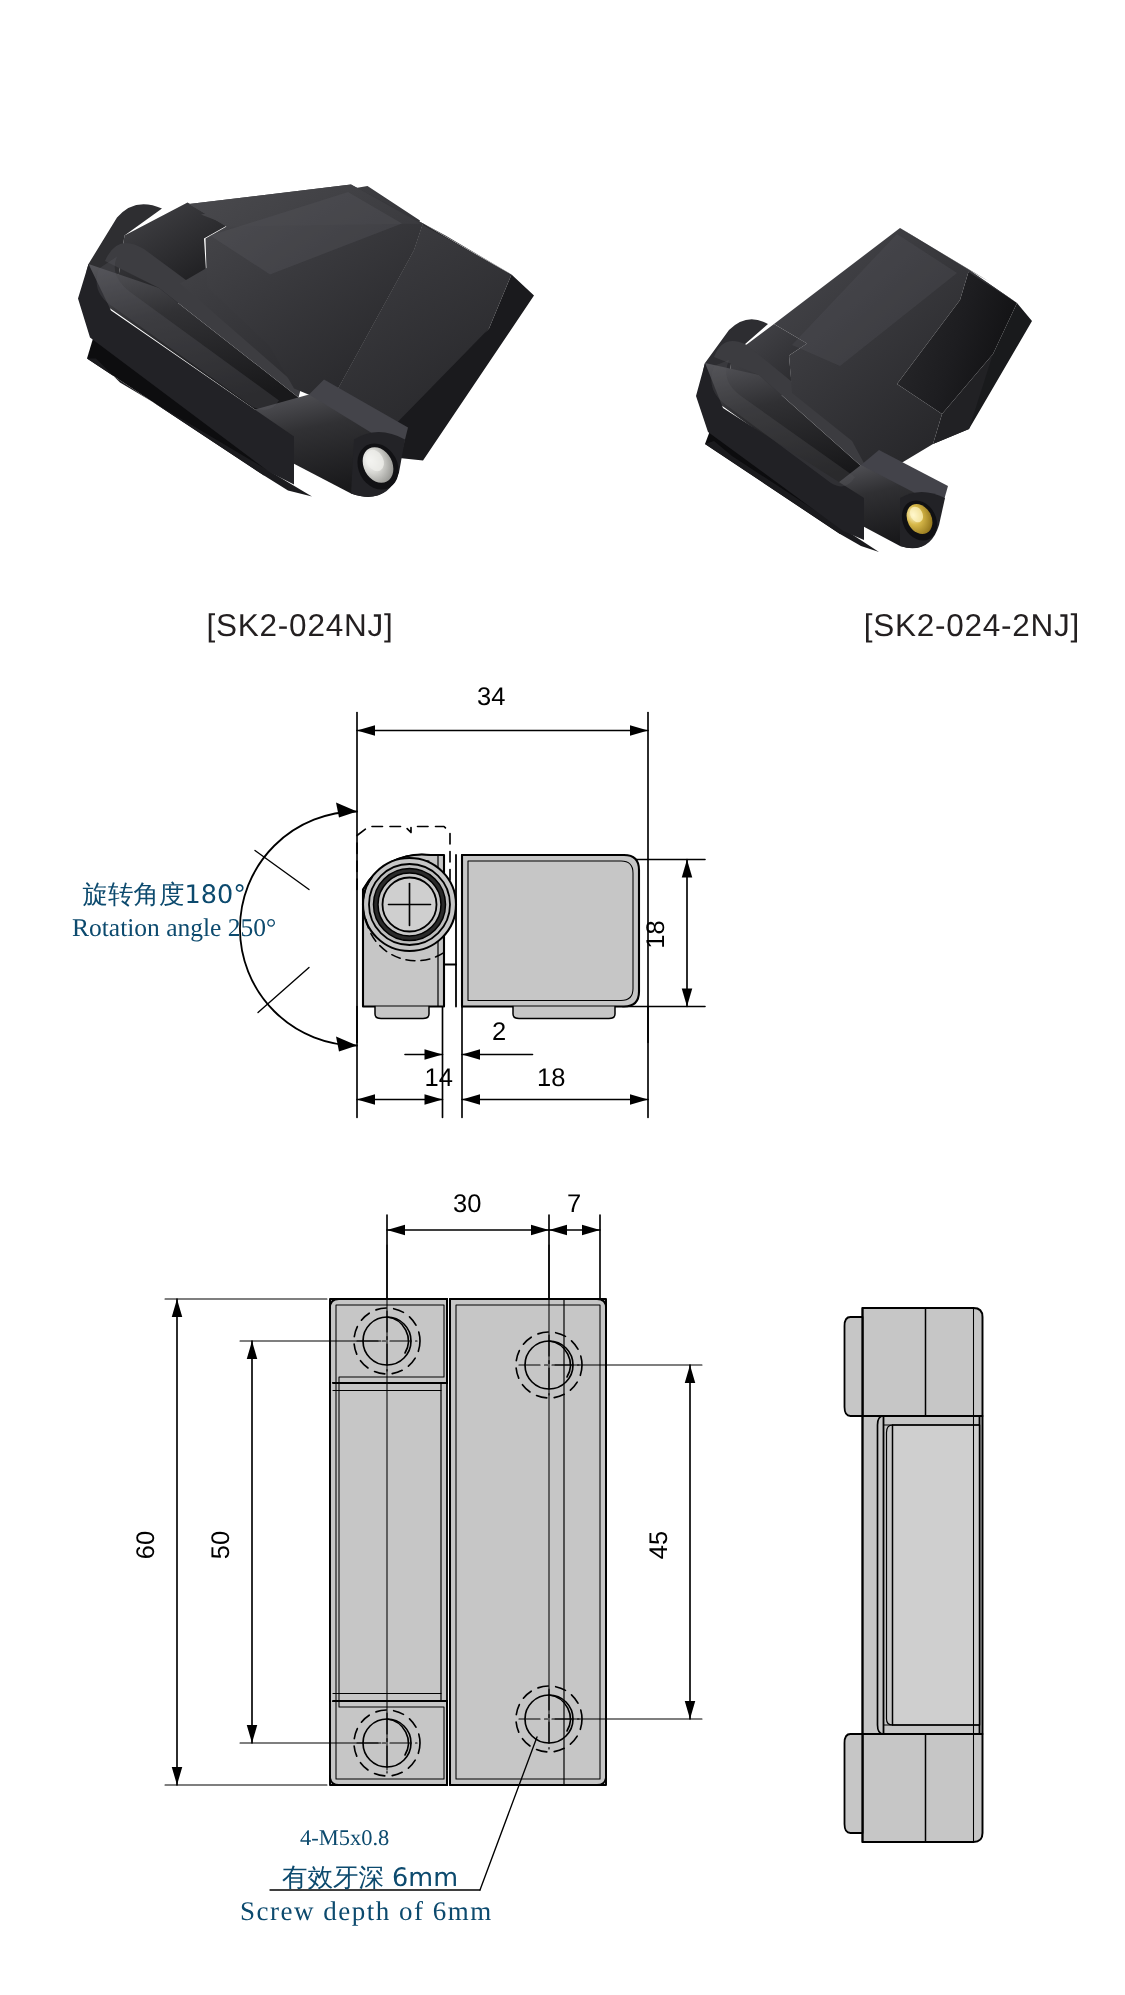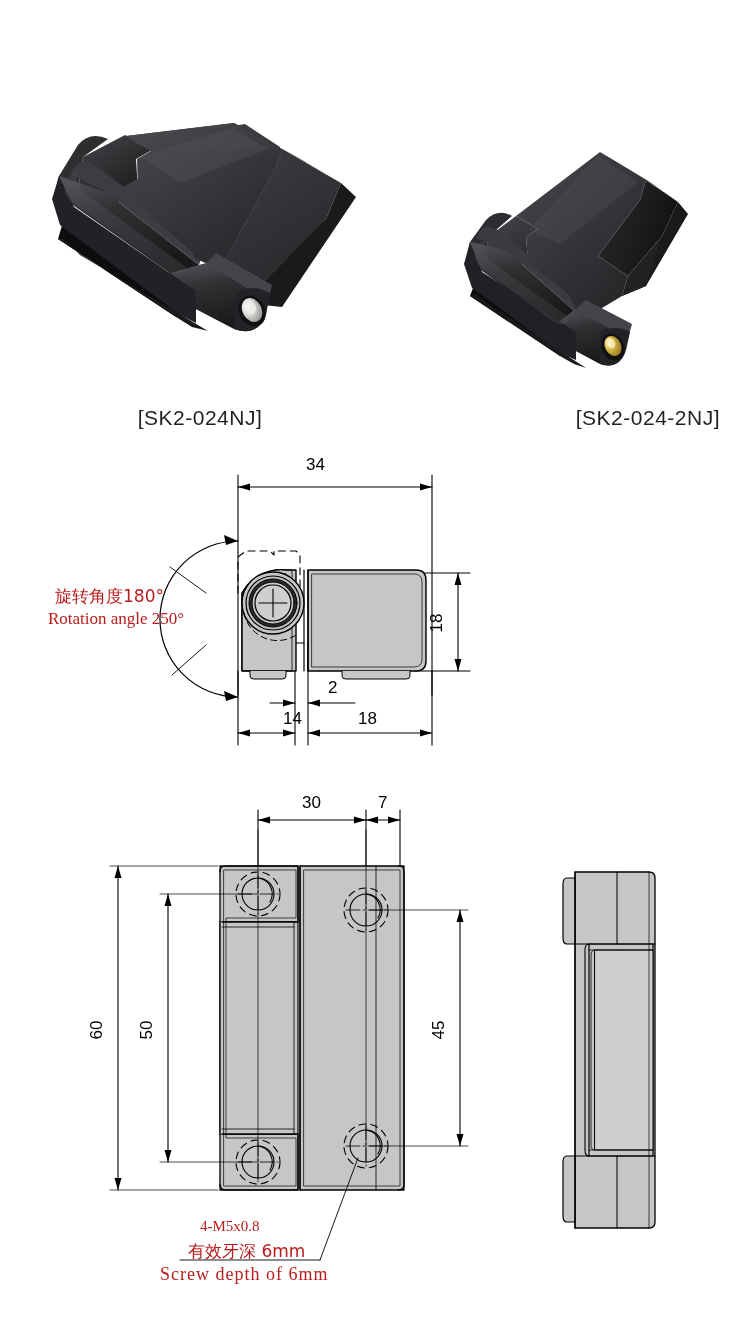--- a/index.html
+++ b/index.html
@@ -37,21 +37,21 @@
     color: #000;
     white-space: nowrap;
   }
   .dim-text.rot {
     transform-origin: 50% 50%;
     transform: rotate(-90deg);
   }
   .anno {
     position: absolute;
     white-space: nowrap;
-    color: #b91c1c;
+    color: #0c4a6e;
   }
   .anno.cn  { font-family: "DejaVu Sans", sans-serif; font-size: 17px; }
   .anno.en  { font-family: "Liberation Serif", serif; font-size: 17px; }
   .anno.num { font-family: Liberation Serif, serif; font-size: 15px; }
   .anno.en-sp { font-family: "Liberation Serif", serif; font-size: 18px; letter-spacing: 1px; }
 </style>
 </head>
 <body>
 
 <div class="sheet">
@@ -258,21 +258,21 @@
           <path d="M134,168 A 34 34 0 0 0 186,190"></path>
           <path d="M138,140 A 30 30 0 0 0 133,166"></path>
         </g>
 
         <path d="M140,226 L140,231 Q140,234 144,234 L172,234 Q176,234 176,231 L176,226" fill="#c6c6c6" stroke-width="1"></path>
         <path d="M232,226 L232,231 Q232,234 236,234 L296,234 Q300,234 300,231 L300,226" fill="#c6c6c6" stroke-width="1"></path>
       </g>
     </svg>
 
     
-    <div class="dim-text" style="left:196px; top:10px;">34</div>
+    <div class="dim-text" style="left:208px; top:10px;">34</div>
     <div class="dim-text rot" style="left:318px; top:168px;">18</div>
     <div class="dim-text" style="left:145px; top:264px;margin-left:28px;">14</div>
     <div class="dim-text" style="left:218px; top:233px;">2</div>
     <div class="dim-text" style="left:248px; top:264px;">18</div>
 
     
     <div class="anno cn" style="left:-55px; top:140px;">旋转角度180°</div>
     <div class="anno en" style="left:-62px; top:164px;">Rotation angle 250°</div>
   </div>
 

